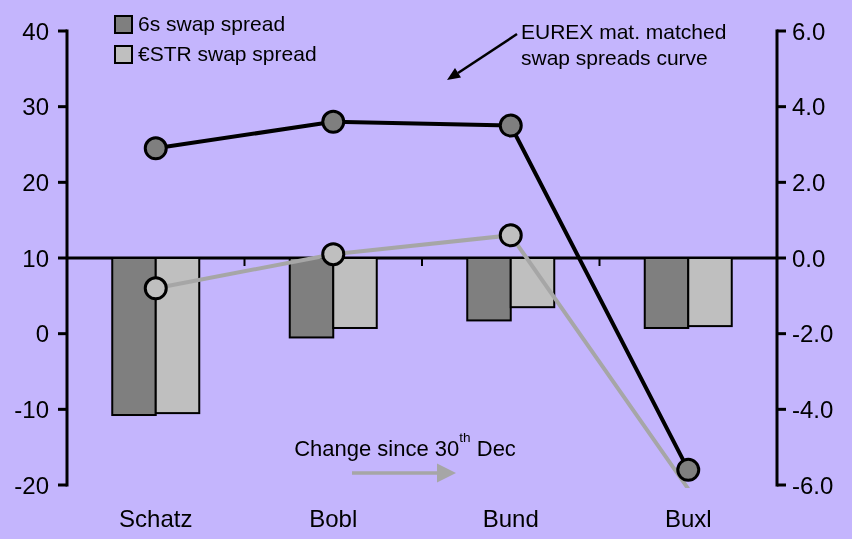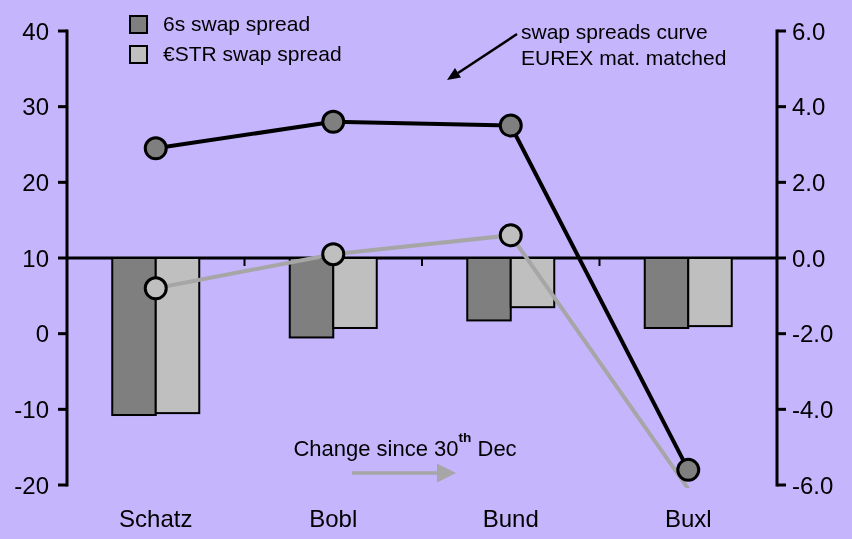--- a/index.html
+++ b/index.html
@@ -3,26 +3,26 @@
 <meta charset="utf-8">
 <style>
   html,body{margin:0;padding:0;background:#fff;}
   .stage{
     position:relative;width:852px;height:539px;background:#c4b5fd;
     font-family:"Liberation Sans",sans-serif;overflow:hidden;color:#000;
   }
   .stage svg{position:absolute;left:0;top:0;}
   .stage svg text{font-family:"Liberation Sans",sans-serif;}
   .legend{position:absolute;left:114px;top:13px;display:flex;flex-direction:column;gap:8px;}
-  .legend-row{display:flex;align-items:center;gap:15px;margin-left:15px;}
+  .legend-row{display:flex;align-items:center;gap:5px;}
   .swatch{width:15px;height:15px;border:2px solid #000;box-sizing:content-box;flex:none;}
   .legend-label{font-size:21px;line-height:22px;white-space:nowrap;}
   .curve-note{position:absolute;left:521px;top:19px;font-size:21px;line-height:26px;white-space:nowrap;}
   .change-note{position:absolute;left:285px;top:436px;width:240px;text-align:center;font-size:22px;white-space:nowrap;}
-  .change-note sup{font-size:0.62em;position:relative;top:-0.45em;font-weight:bold;}
+  .change-note sup{font-size:0.62em;position:relative;top:-0.45em;}
 </style>
 </head>
 <body>
 
 <div class="stage">
 
   <svg id="chart-svg" width="852" height="539" viewBox="0 0 852 539">
     <defs>
       <clipPath id="plot-clip">
           <rect x="0" y="0" width="852" height="488"></rect>
@@ -102,19 +102,19 @@
       <span class="swatch" style="background: rgb(127, 127, 127);"></span>
       <span class="legend-label">6s swap spread</span>
     </div>
     <div class="legend-row">
       <span class="swatch" style="background: rgb(191, 191, 191);"></span>
       <span class="legend-label">€STR swap spread</span>
     </div>
   </div>
 
   <div class="curve-note">
+    <div>EUREX mat. matched</div>
     <div>swap spreads curve</div>
-    <div>EUREX mat. matched</div>
   </div>
 
   <div class="change-note"><span>Change since 30</span><sup>th</sup><span> Dec</span></div>
 
 </div>
 
 </body></html>

